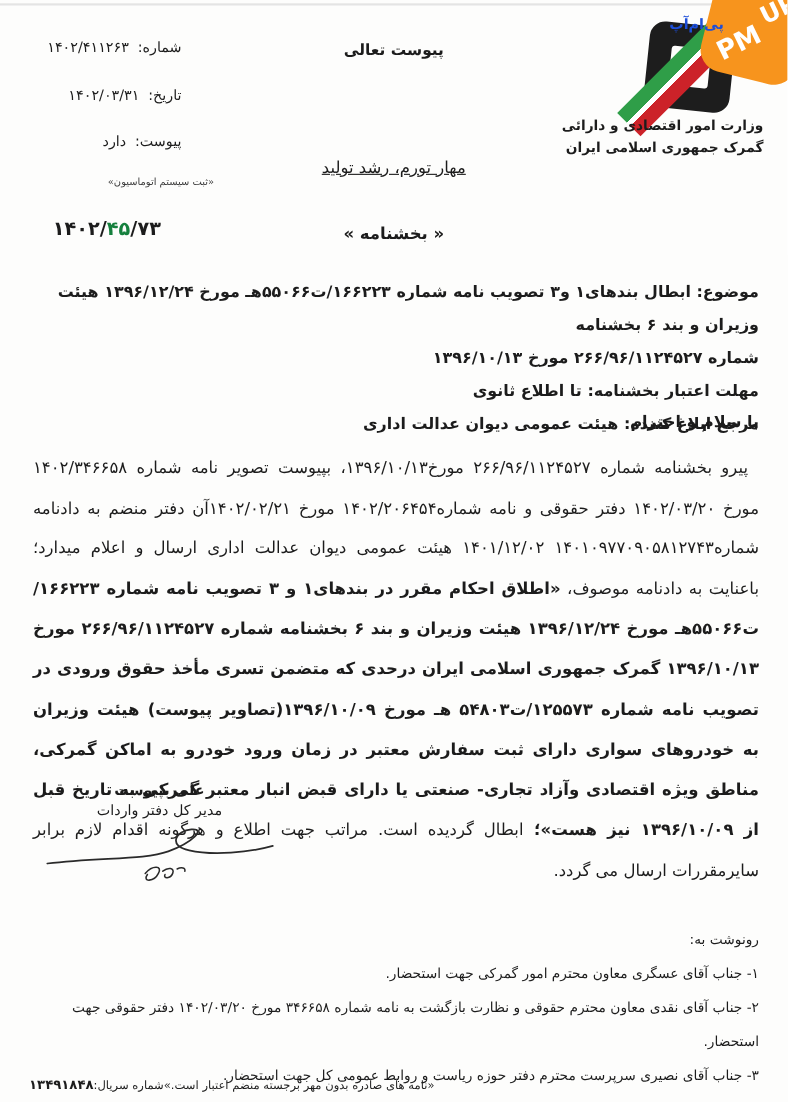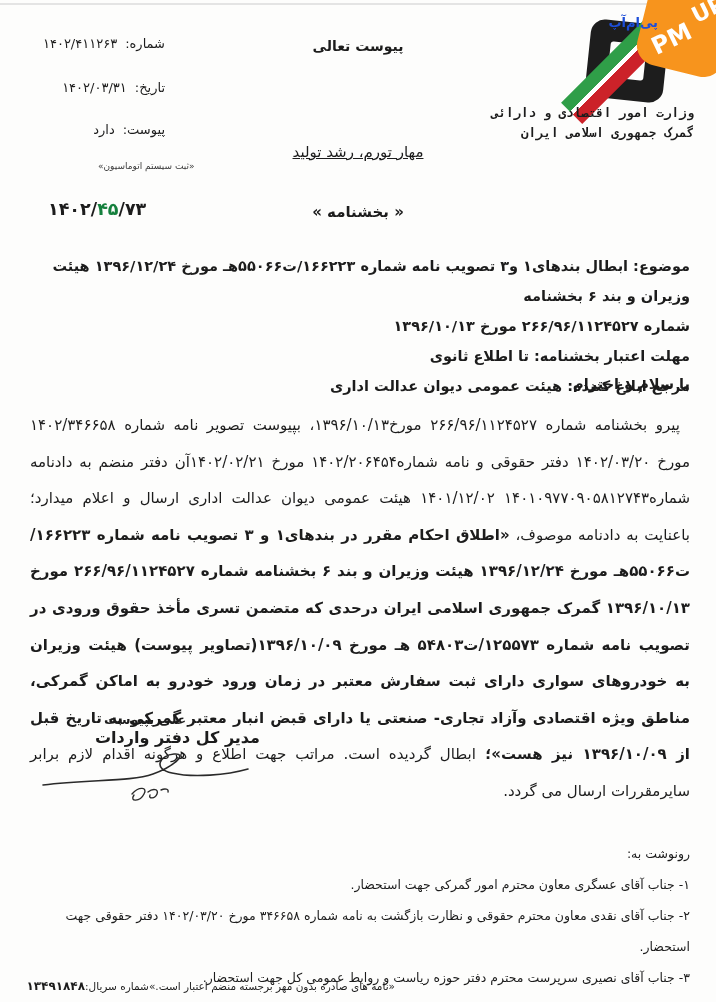--- a/index.html
+++ b/index.html
@@ -27,21 +27,21 @@
   
   .bismillah{position:absolute;top:38px;left:50%;transform:translateX(-50%);font-weight:bold;font-size:14px;}
   .slogan{position:absolute;top:143px;left:50%;transform:translateX(-50%);font-size:15px;white-space:nowrap;text-decoration:underline;}
 
   
   .irica{position:absolute;top:10px;right:42px;width:100px;height:100px;}
   .irica .sq{position:absolute;top:12px;right:8px;width:78px;height:78px;background:#1d1d1d;border-radius:14px;transform:rotate(6deg);}
   .irica .sq .hole{position:absolute;inset:21px;background:#fdfdfc;border-radius:3px;}
   .irica .band{position:absolute;top:36px;left:-24px;width:148px;height:30px;transform:rotate(-45deg);
     background:linear-gradient(to bottom,#2f9e48 0 41%,#ffffff 41% 56%,#cc2229 56% 100%);}
-  .org-block{position:absolute;top:104px;right:22px;width:170px;text-align:center;font-weight:bold;font-size:12.5px;line-height:20px;white-space:nowrap;font-family:Liberation Mono, monospace;}
+  .org-block{position:absolute;top:104px;right:22px;width:170px;text-align:center;font-weight:bold;font-size:12.5px;line-height:20px;white-space:nowrap;}
 
   
   .pmup-square{position:absolute;top:-16px;right:-14px;width:88px;height:88px;background:#f7941d;border-radius:20px;transform:rotate(14deg);z-index:5;}
   .pmup-square .pm{position:absolute;left:12px;bottom:16px;color:#fff;font-weight:bold;font-size:24px;transform:rotate(-40deg);font-family:"DejaVu Sans",sans-serif;}
   .pmup-square .up{position:absolute;right:10px;top:8px;color:#fff;font-weight:bold;font-size:22px;transform:rotate(-40deg);}
   .pmup-fa{position:absolute;top:15px;right:58px;z-index:6;color:#1d4ed8;font-weight:bold;font-size:13px;white-space:nowrap;}
 
   
   .circular-title{position:absolute;top:203px;left:50%;transform:translateX(-50%);font-weight:bold;font-size:15px;white-space:nowrap;}
   .circular-number{position:absolute;top:199px;left:48px;direction:ltr;unicode-bidi:bidi-override;font-weight:bold;font-size:17.5px;letter-spacing:.5px;white-space:nowrap;}
@@ -51,21 +51,21 @@
   .subject{position:absolute;top:251px;right:26px;left:30px;font-weight:bold;font-size:14.5px;line-height:30px;text-align:right;}
 
   
   .salutation{position:absolute;top:376px;right:26px;font-weight:bold;font-size:14.5px;}
   .body-par{position:absolute;top:392px;right:26px;left:30px;font-size:15px;line-height:36.6px;text-align:justify;text-indent:10px;}
   .body-par b{font-weight:bold;}
 
   
   .sig-block{position:absolute;top:710px;left:30px;width:230px;text-align:center;}
   .sig-name{font-weight:bold;font-size:13px;line-height:19px;white-space:nowrap;}
-  .sig-title{font-weight:bold;font-size:16px;line-height:17px;white-space:nowrap;text-align:right;}
+  .sig-title{font-weight:normal;font-size:13px;line-height:17px;white-space:nowrap;}
   .sig-svg{display:block;margin:-2px auto 0;}
 
   
   .copies{position:absolute;top:838px;right:26px;left:30px;font-size:12.5px;line-height:31px;text-align:right;}
 
   
   .footer-row{position:absolute;top:979px;left:50px;width:345px;display:flex;direction:rtl;justify-content:space-between;align-items:baseline;font-size:10.5px;white-space:nowrap;}
   .footer-row .serial-val{font-weight:bold;font-size:12px;direction:ltr;unicode-bidi:embed;}
 </style>
 </head>

